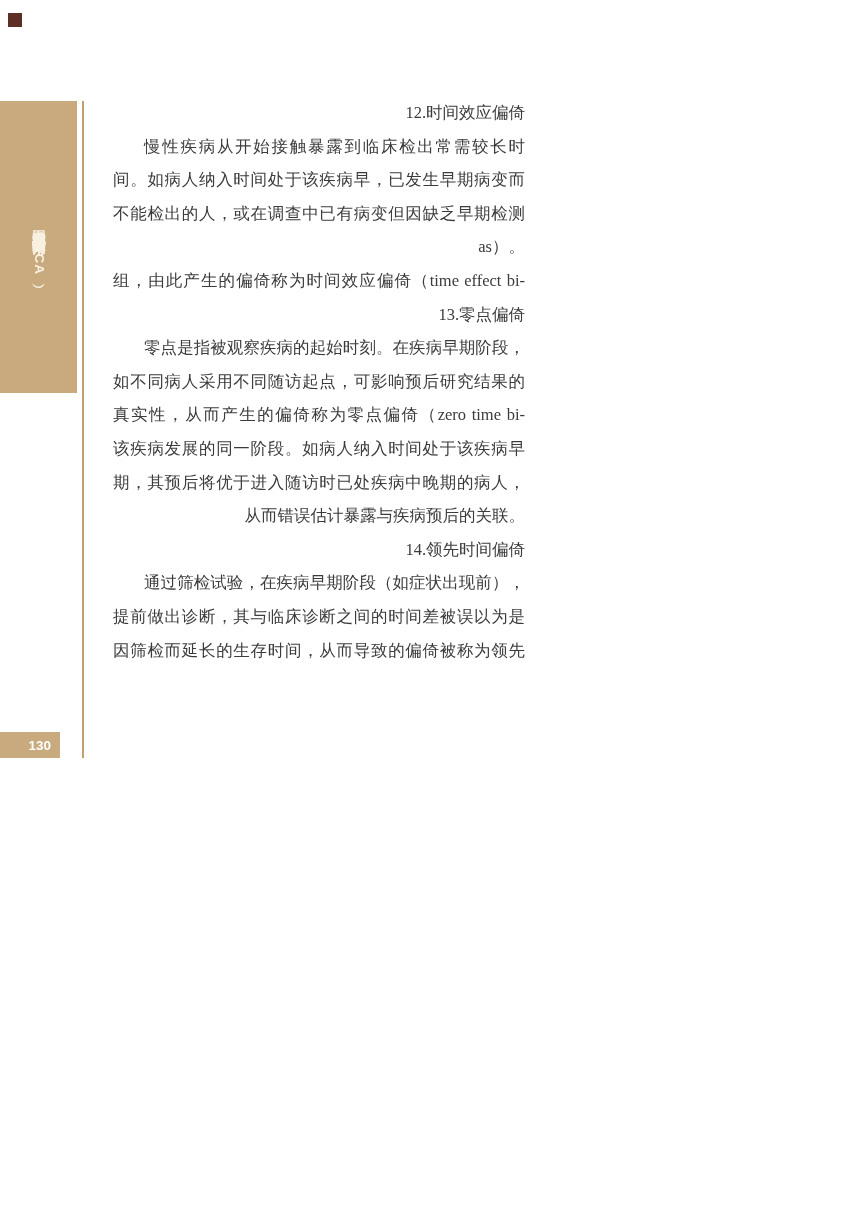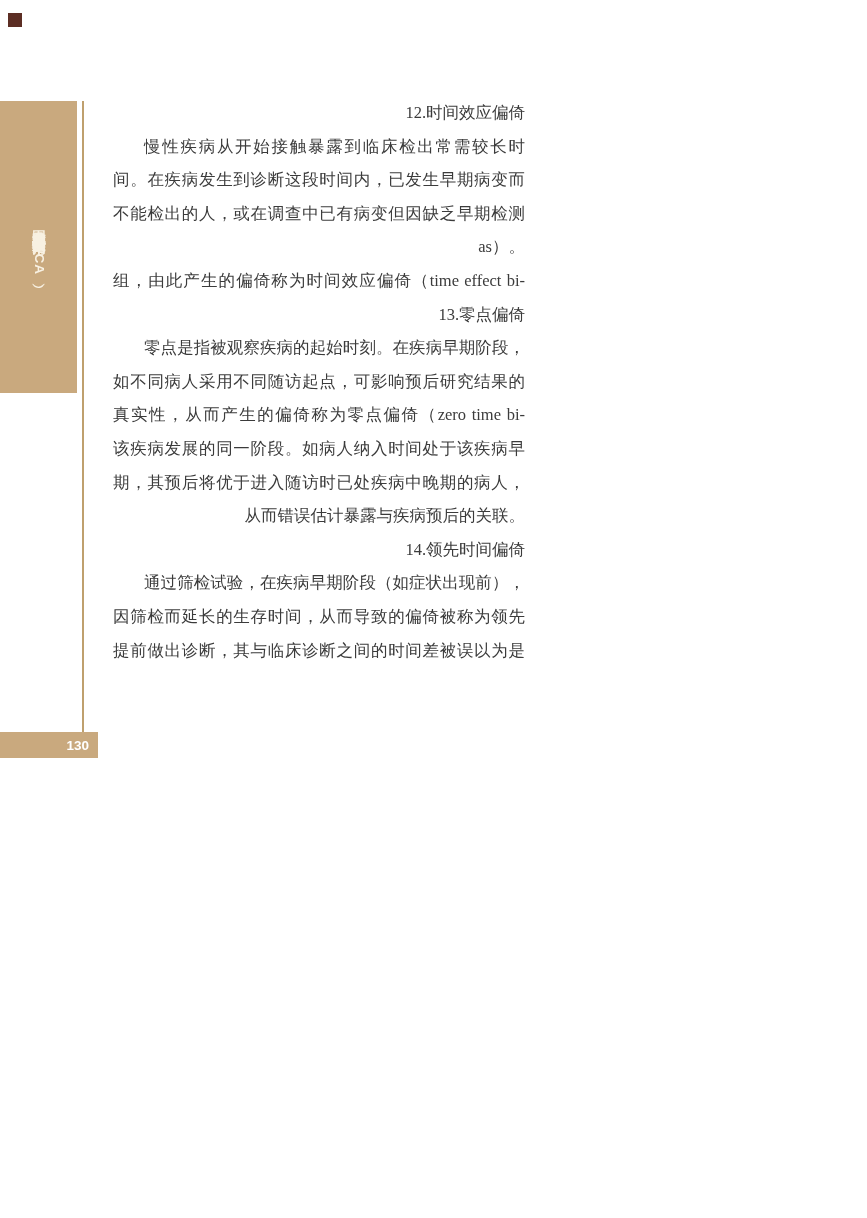--- a/index.html
+++ b/index.html
@@ -30,21 +30,21 @@
     color: var(--spine-text, #f8f1e2);
     white-space: nowrap;
   }
   .divider {
     position: absolute; left: 82px; top: 101px;
     width: 2px; height: 657px;
     background: var(--divider, #bfa06e);
   }
   .page-badge {
     position: absolute; left: 0; top: 732px;
-    width: 98px; height: 26px;
+    width: 60px; height: 26px;
     background: var(--badge-bg, #c9a97e);
     box-sizing: border-box;
     padding-right: 9px;
     display: flex; align-items: center; justify-content: flex-end;
     font-family: "Liberation Sans", "DejaVu Sans", sans-serif;
     font-weight: bold;
     font-size: 13.5px;
     color: var(--badge-text, #ffffff);
   }
   .content {
@@ -69,28 +69,28 @@
 
 <div class="divider"></div>
 
 <div class="page-badge">
   <span>130</span>
 </div>
 
 <main class="content" id="content">
     <div class="line indent">12.时间效应偏倚</div>
     <div class="line indent just">慢性疾病从开始接触暴露到临床检出常需较长时</div>
-    <div class="line just">间。在疾病发生到诊断这段时间内，已发生早期病变而</div>
+    <div class="line just">间。如病人纳入时间处于该疾病早，已发生早期病变而</div>
     <div class="line just">不能检出的人，或在调查中已有病变但因缺乏早期检测</div>
     <div class="line">as）。</div>
     <div class="line just">组，由此产生的偏倚称为时间效应偏倚（time effect bi-</div>
     <div class="line indent">13.零点偏倚</div>
     <div class="line indent just">零点是指被观察疾病的起始时刻。在疾病早期阶段，</div>
     <div class="line just">如不同病人采用不同随访起点，可影响预后研究结果的</div>
     <div class="line just">真实性，从而产生的偏倚称为零点偏倚（zero time bi-</div>
     <div class="line just">该疾病发展的同一阶段。如病人纳入时间处于该疾病早</div>
     <div class="line just">期，其预后将优于进入随访时已处疾病中晚期的病人，</div>
     <div class="line">从而错误估计暴露与疾病预后的关联。</div>
     <div class="line indent">14.领先时间偏倚</div>
     <div class="line indent just">通过筛检试验，在疾病早期阶段（如症状出现前），</div>
+    <div class="line just">提前做出诊断，其与临床诊断之间的时间差被误以为是</div>
     <div class="line just">因筛检而延长的生存时间，从而导致的偏倚被称为领先</div>
-    <div class="line just">提前做出诊断，其与临床诊断之间的时间差被误以为是</div>
   </main>
 
 </body></html>

